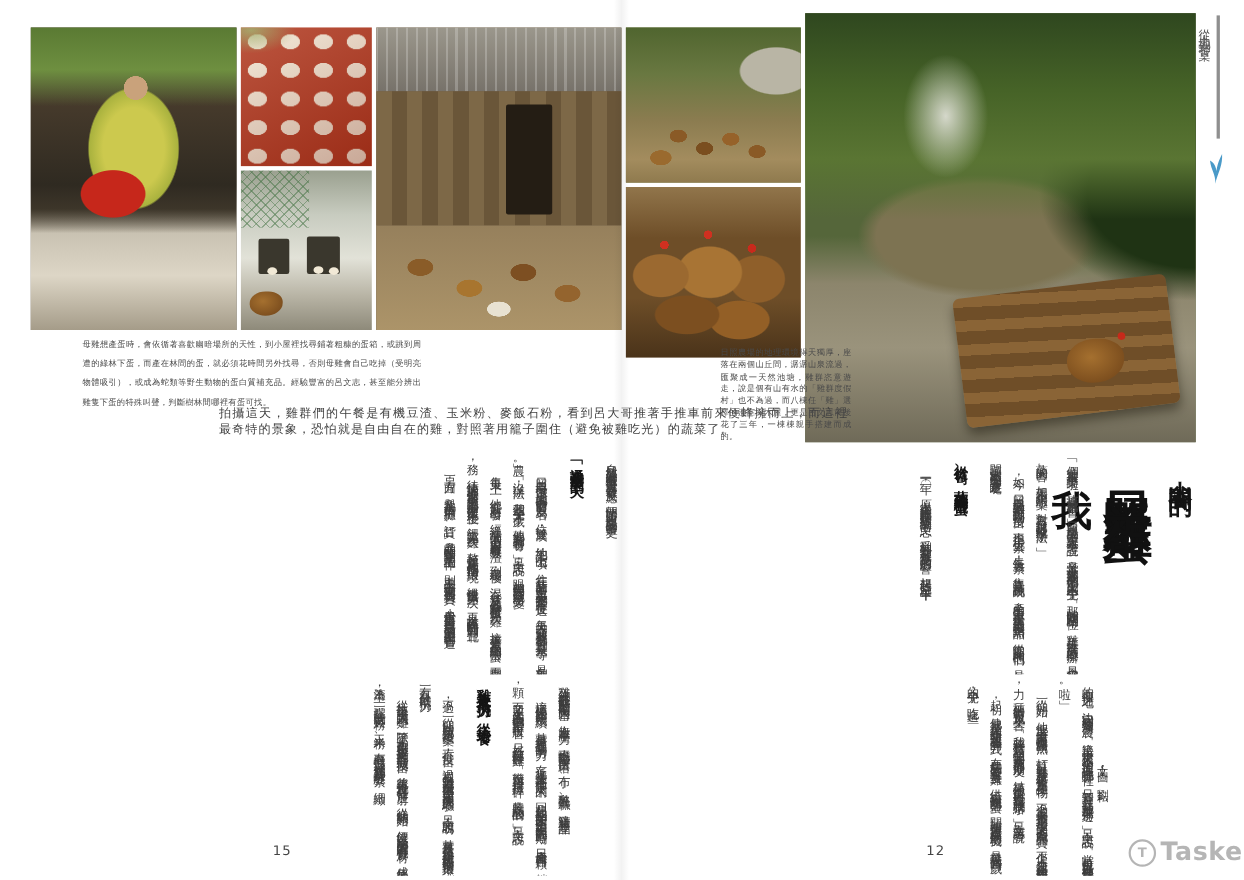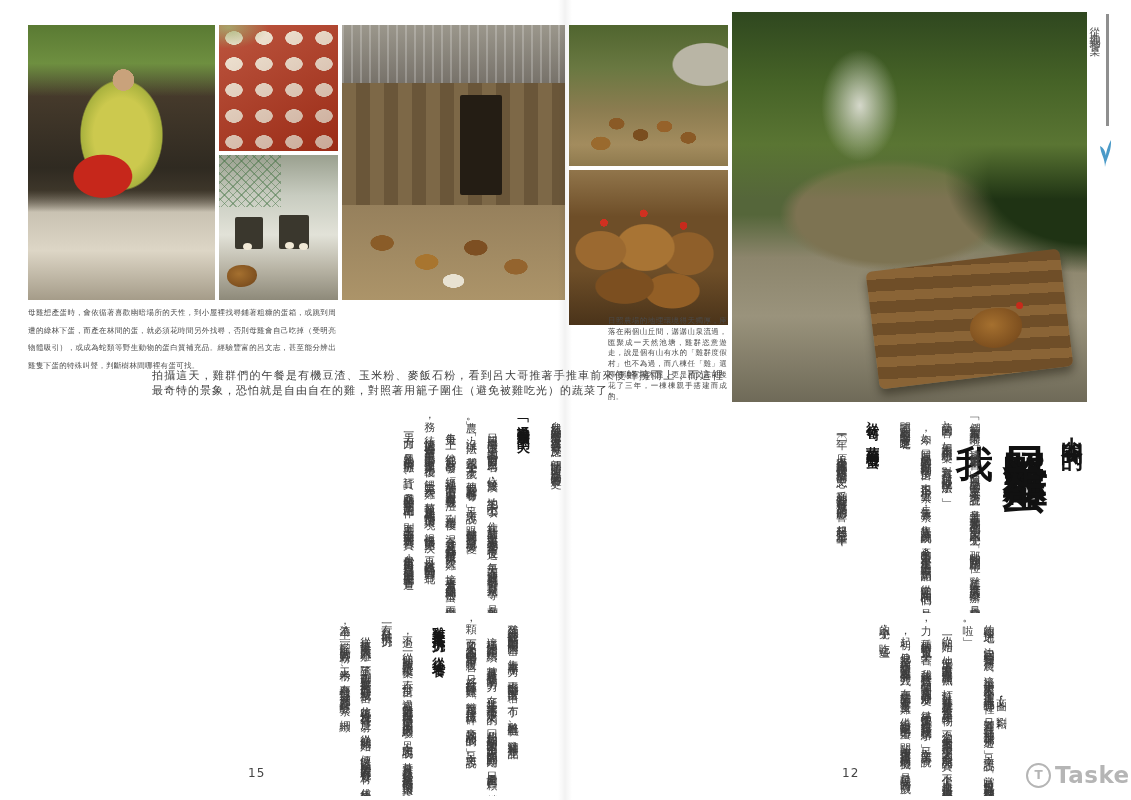--- a/index.html
+++ b/index.html
@@ -87,21 +87,21 @@
       radial-gradient(ellipse 140px 70px at 45% 52%, #7d7352 68%, rgba(125,115,82,0) 80%),
       linear-gradient(180deg, rgba(0,0,0,0) 52%, #8c856c 63%, #9a937c 78%, #6f6a58 100%);}
   #bench{position:absolute;left:140px;top:248px;width:195px;height:118px;transform:rotate(-7deg);
     background:repeating-linear-gradient(4deg, #8a6436 0 10px, #6f4e28 10px 22px);
     border-radius:6px;box-shadow:0 6px 10px rgba(20,15,5,.45);}
   #hen6{position:absolute;left:238px;top:296px;width:52px;height:40px;
     background:radial-gradient(ellipse at 42% 42%, #a5702f, #7c4e1e 72%);
     border-radius:55% 45% 60% 50%;}
   #hen6comb{position:absolute;left:284px;top:290px;width:7px;height:7px;background:#c62a1a;border-radius:50%;}
   
-  .caption{position:absolute;color:#4a4a4a;text-align:justify;}
+  .caption{position:absolute;color:#4a4a4a;text-align:justify;margin-left:47px;}
   #caption-left-main{left:28px;top:304px;width:308px;font-size:7.5px;line-height:17.5px;letter-spacing:.3px;}
   #caption-left-sub{left:152px;top:368px;width:572px;font-size:11px;line-height:15px;letter-spacing:1px;color:#3f3f3f;}
   #caption-right{left:608px;top:316px;width:119px;font-size:7.5px;line-height:10.8px;letter-spacing:.2px;}
   
   .vband{position:absolute;writing-mode:vertical-rl;font-size:11px;letter-spacing:1.6px;
     line-height:1.9;color:#3c3c3c;text-align:justify;overflow:hidden;}
   .vband p{margin:0;text-indent:1.05em;}
   .vband p.cont,.vband p.lead{text-indent:0;}
   .vband .subhead{margin:0;margin-block-start:9px;margin-block-end:9px;font-size:13px;
     font-weight:bold;color:#151515;letter-spacing:2.2px;text-indent:0;}

